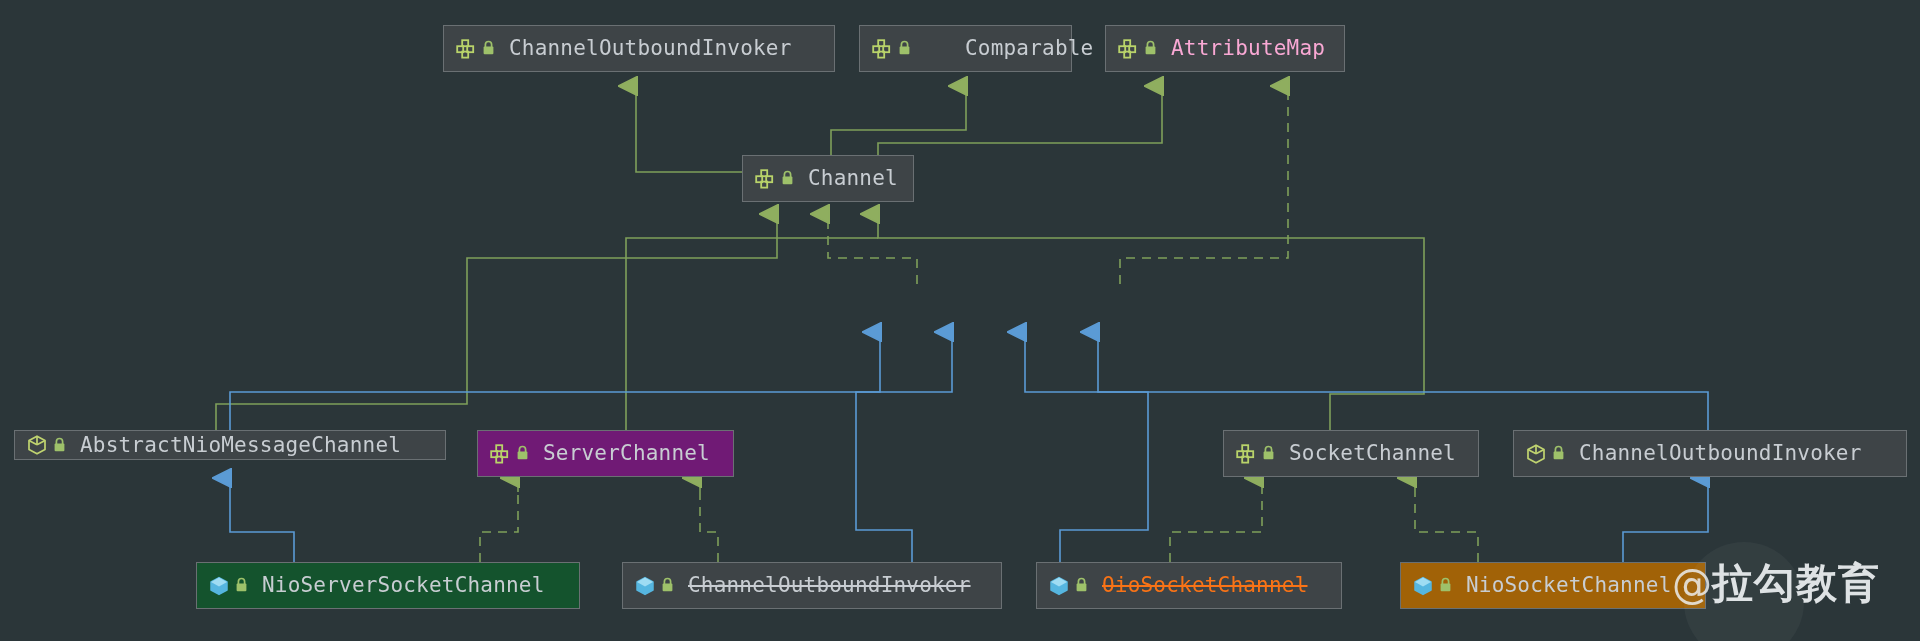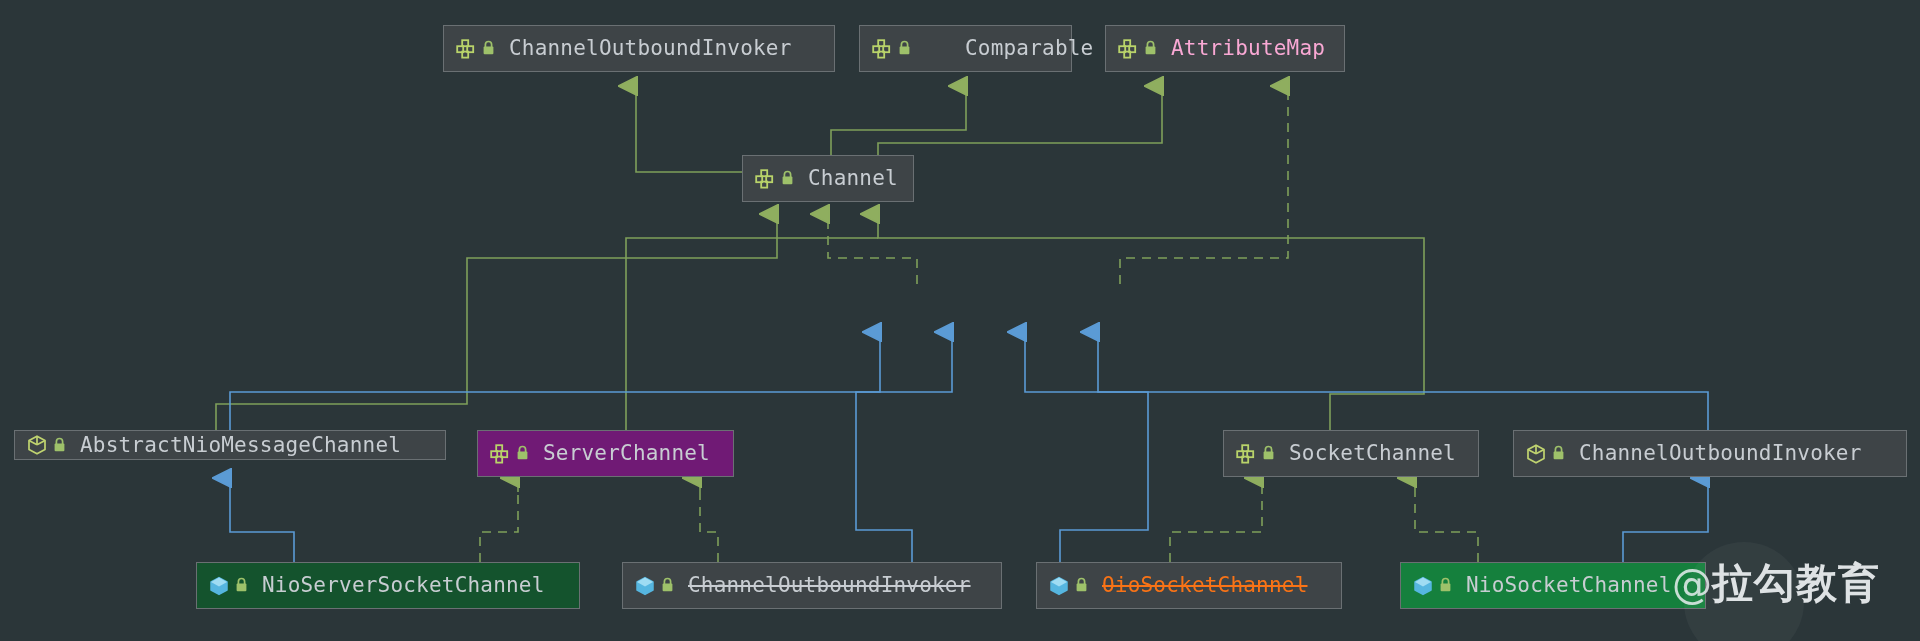--- a/index.html
+++ b/index.html
@@ -191,21 +191,21 @@
         <path d="M1170,562 L1170,532 L1262,532 L1262,492" stroke="#7fa05a" stroke-dasharray="9 7"></path>
         <path d="M1262,492 L1262,478" stroke="#7fa05a" marker-end="url(#arrowGreen)"></path>
       </g>
 
       <g>
         <path d="M1478,562 L1478,532 L1415,532 L1415,492" stroke="#7fa05a" stroke-dasharray="9 7"></path>
         <path d="M1415,492 L1415,478" stroke="#7fa05a" marker-end="url(#arrowGreen)"></path>
       </g>
     </g>
   </svg>
-    <div class="node" style="left: 1400px; top: 562px; width: 306px; height: 47px; background: #15803d; border-color: rgb(106, 112, 115);">
+    <div class="node" style="left: 1400px; top: 562px; width: 306px; height: 47px; background: #a16207; border-color: rgb(106, 112, 115);">
       <span class="icons">
         <svg class="glyph" width="22" height="22" viewBox="0 0 22 22" xmlns="http://www.w3.org/2000/svg">
           <g stroke="#56b6e0" stroke-width="1.5" stroke-linejoin="round">
             <path d="M11 2.6 L19 7.0 L19 15.0 L11 19.4 L3 15.0 L3 7.0 Z" fill="#56b6e0"></path>
             <path d="M11 2.6 L19 7.0 L11 11.4 L3 7.0 Z" fill="#9fdcf3" stroke="none"></path>
           </g>
         </svg>
         <svg class="lock" width="15" height="19" viewBox="0 0 15 19" xmlns="http://www.w3.org/2000/svg">
           <path d="M4.4 8 L4.4 5.6 A3.1 3.1 0 0 1 10.6 5.6 L10.6 8" fill="none" stroke="#9ec16a" stroke-width="1.7"></path>
           <rect x="2.6" y="7.6" width="9.8" height="7.6" rx="1" fill="#9ec16a"></rect>

